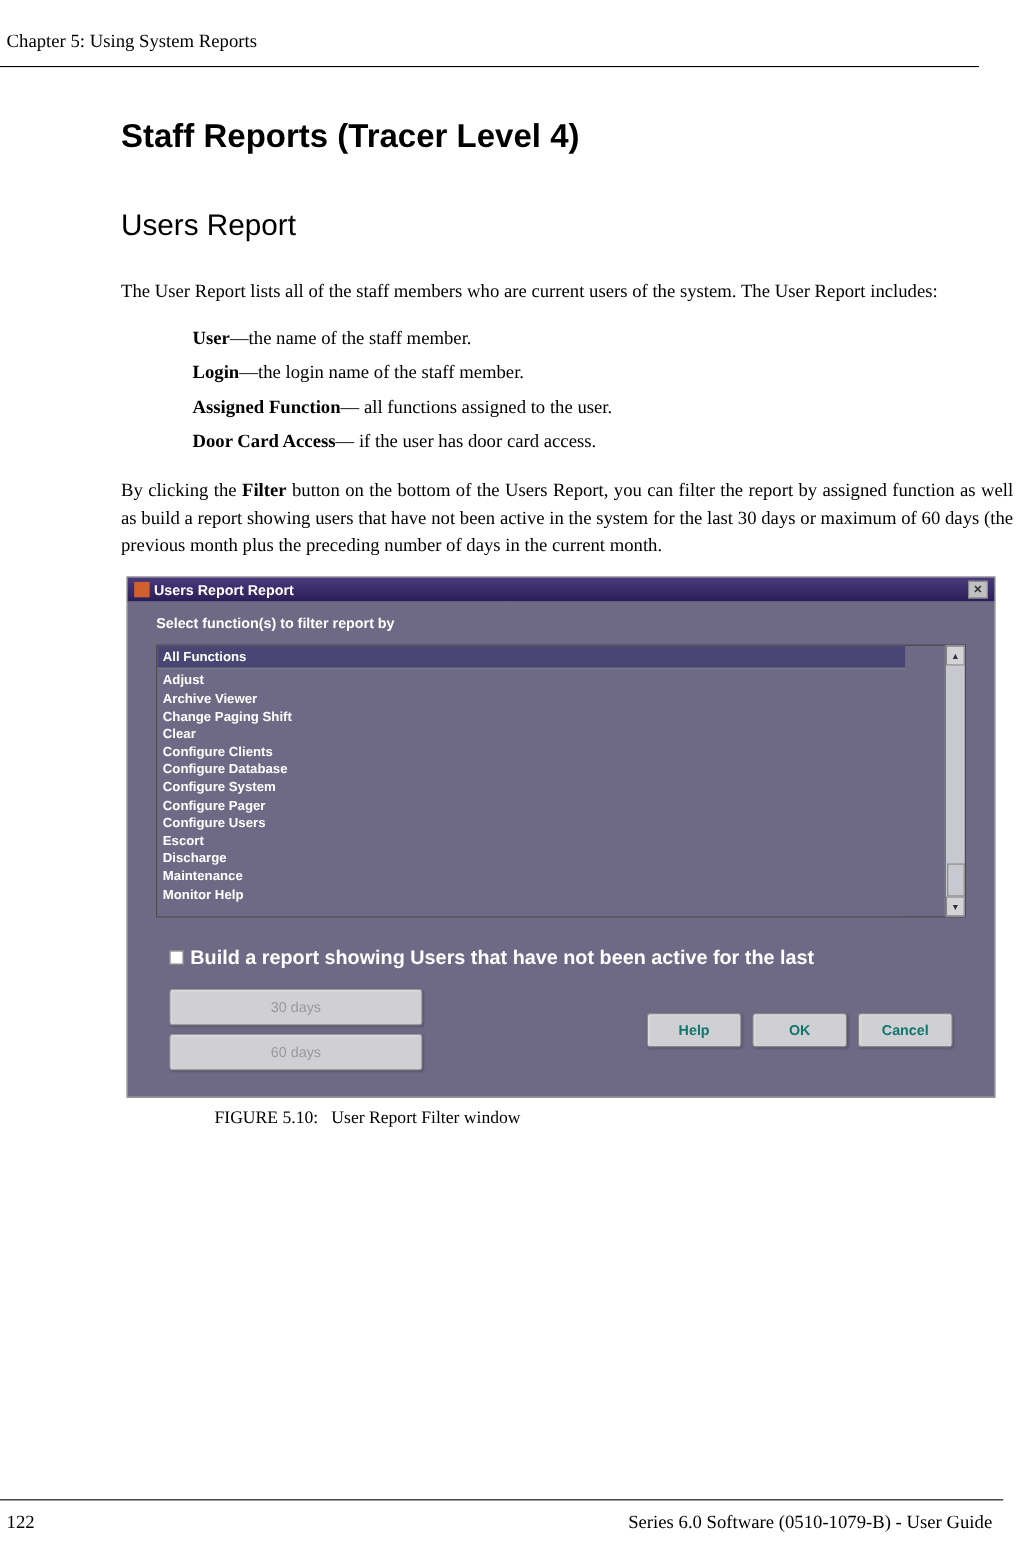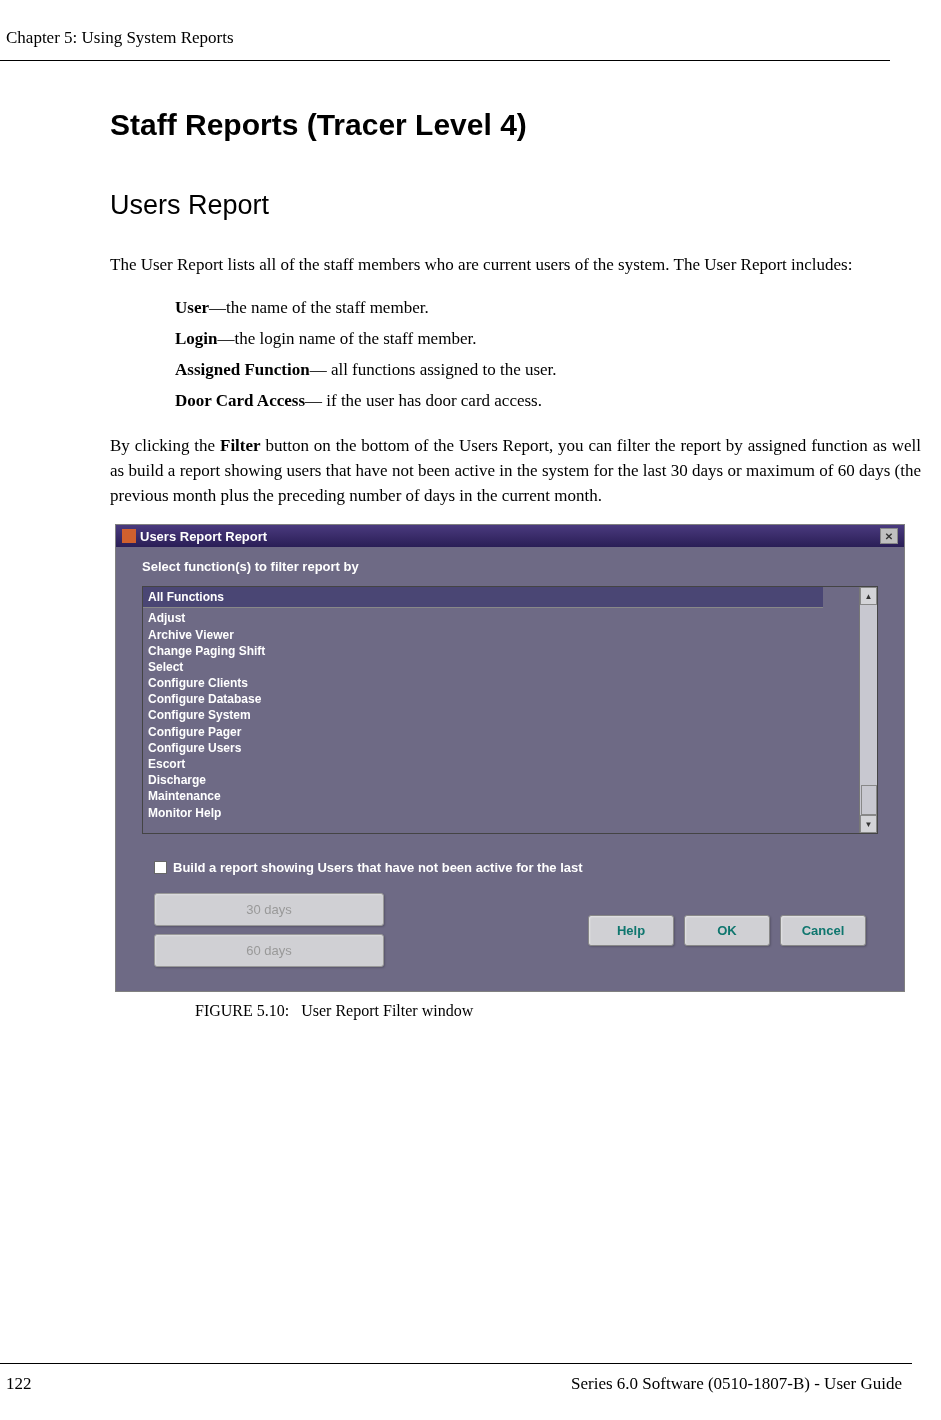--- a/index.html
+++ b/index.html
@@ -146,21 +146,21 @@
       background: #c8c8d0;
       border: 1px solid #888;
     }
     .checkbox-row {
       display: flex;
       align-items: center;
       gap: 6px;
       margin: 26px 0 18px 12px;
       color: white;
       font-family: Arial, sans-serif;
-      font-size: 13px;
+      font-size: 18px;
       font-weight: bold;
     }
     .checkbox {
       width: 13px; height: 13px;
       background: white;
       border: 1px solid #666;
     }
     .bottom-row {
       display: flex;
       justify-content: space-between;
@@ -251,21 +251,21 @@
     <div class="dialog-body">
       <div class="dialog-label">Select function(s) to filter report by</div>
 
       <div class="functions-list-wrap">
         <div class="functions-list">
           <div class="list-header">All Functions</div>
           <div class="list-items">
             <div>Adjust</div>
             <div>Archive Viewer</div>
             <div>Change Paging Shift</div>
-            <div>Select</div>
+            <div>Clear</div>
             <div>Configure Clients</div>
             <div>Configure Database</div>
             <div>Configure System</div>
             <div>Configure Pager</div>
             <div>Configure Users</div>
             <div>Escort</div>
             <div>Discharge</div>
             <div>Maintenance</div>
             <div>Monitor Help</div>
 
@@ -297,14 +297,14 @@
     </div>
   </div>
 
   <div class="figure-caption">
     <span>FIGURE 5.10:</span>&nbsp;&nbsp;&nbsp;<span>User Report Filter window</span>
   </div>
 </div>
 
 <div class="footer">
   <span>122</span>
-  <span>Series 6.0 Software (0510-1807-B) - User Guide</span>
+  <span>Series 6.0 Software (0510-1079-B) - User Guide</span>
 </div>
 
 </body></html>

